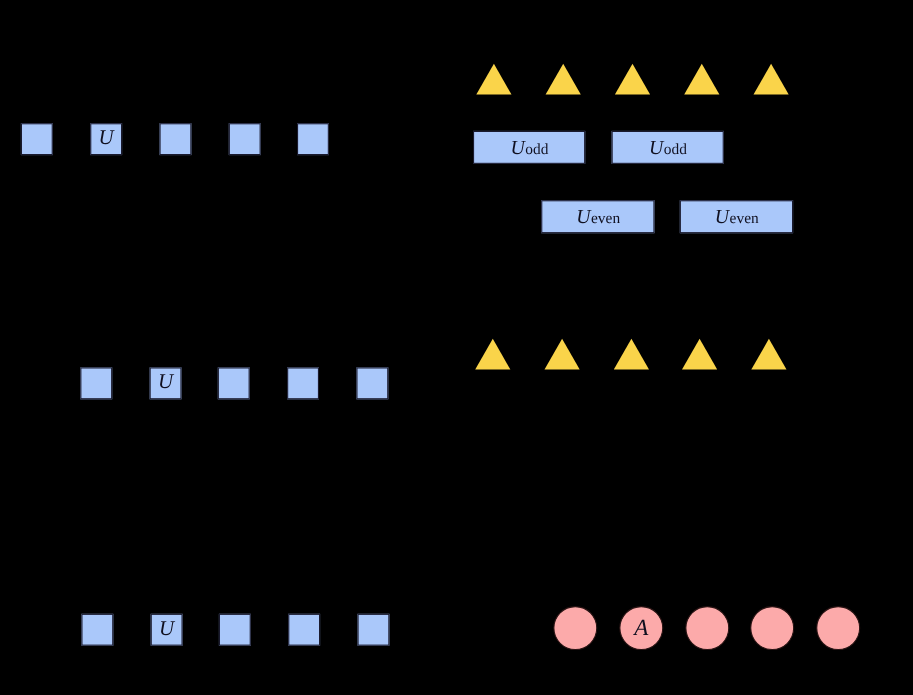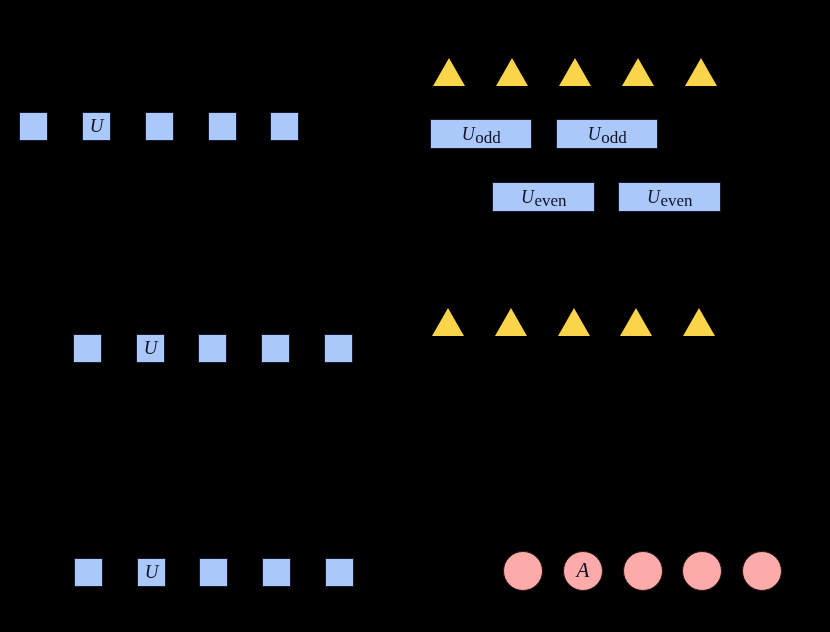--- a/index.html
+++ b/index.html
@@ -76,21 +76,21 @@
     font-family: "Liberation Serif", serif;
     font-size: 18px;
     line-height: 1;
     white-space: nowrap;
   }
   .gate .base {
     font-style: italic;
   }
   .gate .sub {
     font-style: normal;
-    font-size: 17px;
+    font-size: 14px;
     vertical-align: sub;
     position: relative;
     top: 3px;
     left: 0.5px;
   }
 </style>
 </head>
 <body>
 
 <div id="canvas">

